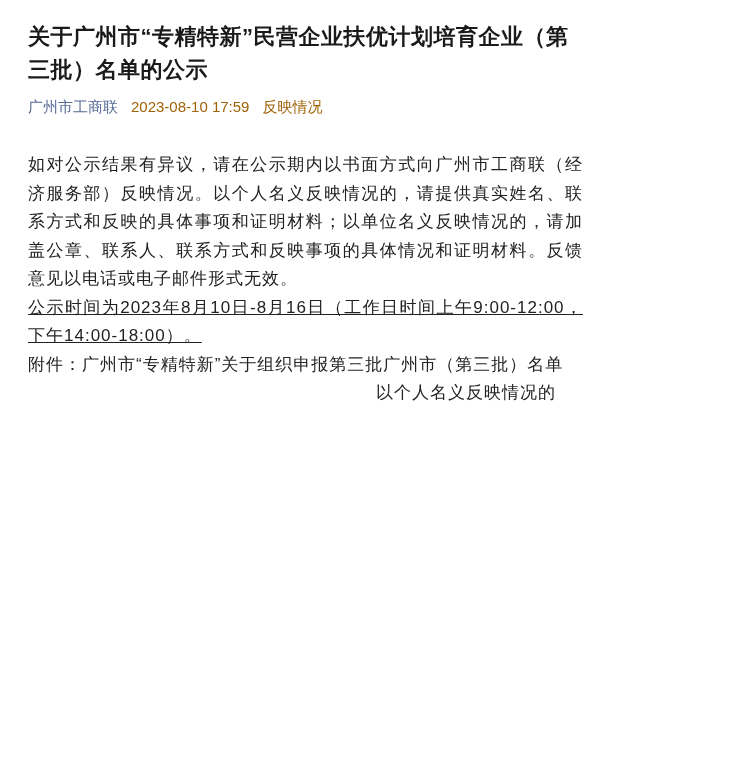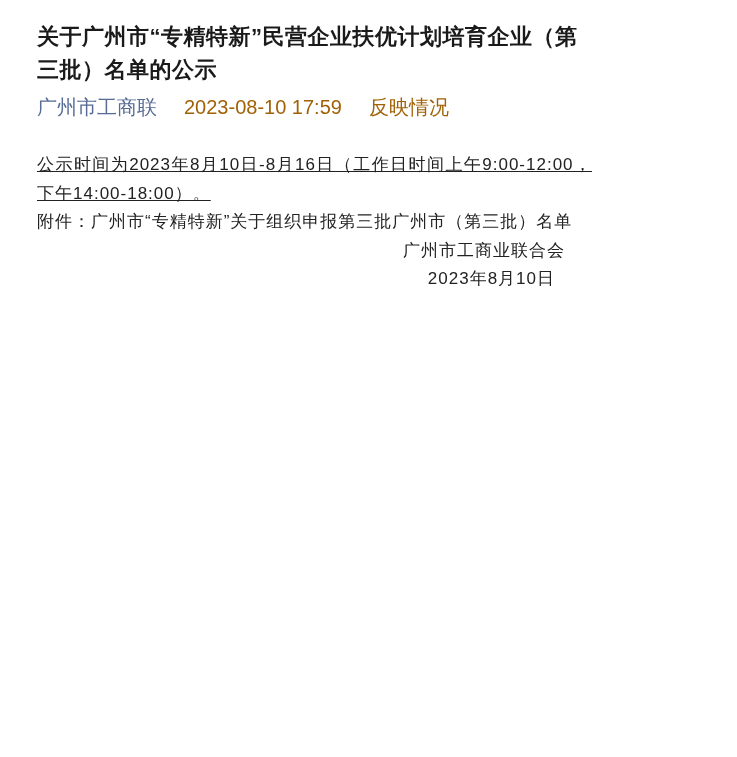--- a/index.html
+++ b/index.html
@@ -7,36 +7,35 @@
     padding: 0;
     background: #ffffff;
   }
   .page {
     width: 613px;
     min-height: 757px;
     box-sizing: border-box;
     padding: 20px 30px 9px 28px;
     background: #ffffff;
     font-family: "Liberation Sans", "DejaVu Sans", sans-serif;
-    margin-left: 9px;
   }
   .article-title {
     margin: 0 0 10px 0;
     font-size: 22px;
     line-height: 33px;
     font-weight: 700;
     letter-spacing: 0.5px;
     color: #1a1a1a;
   }
   .meta-row {
     display: flex;
     align-items: center;
-    gap: 27px;
+    gap: 13px;
     margin: 0 0 33px 0;
-    font-size: 20px;
+    font-size: 15px;
     line-height: 22px;
     white-space: nowrap;
     text-align: center;
   }
   .account-name {
     color: #576b95;
     cursor: pointer;
   }
   .meta-gray {
     color: #a16207;
@@ -73,22 +72,22 @@
 
   <h1 class="article-title">关于广州市“专精特新”民营企业扶优计划培育企业（第三批）名单的公示</h1>
 
   <div class="meta-row">
     <span class="account-name">广州市工商联</span>
     <span class="meta-gray">2023-08-10 17:59</span>
     <span class="meta-gray">反映情况</span>
   </div>
 
   <div class="article-body">
+    <p class="para-2">如对公示结果有异议，请在公示期内以书面方式向广州市工商联（经济服务部）反映情况。以个人名义反映情况的，请提供真实姓名、联系方式和反映的具体事项和证明材料；以单位名义反映情况的，请加盖公章、联系人、联系方式和反映事项的具体情况和证明材料。反馈意见以电话或电子邮件形式无效。</p>
     <p class="para-3">公示时间为2023年8月10日-8月16日（工作日时间上午9:00-12:00，下午14:00-18:00）。</p>
     <p class="para-4">附件：广州市“专精特新”关于组织申报第三批广州市（第三批）名单</p>
 
     <div class="signature-block">
-      <div>广州市工商业联合会</div>
-      <div class="signature-date">2023年8月10日</div>
+      <div>以个人名义反映情况的</div>
     </div>
   </div>
 
 </div>
 
 </body></html>

